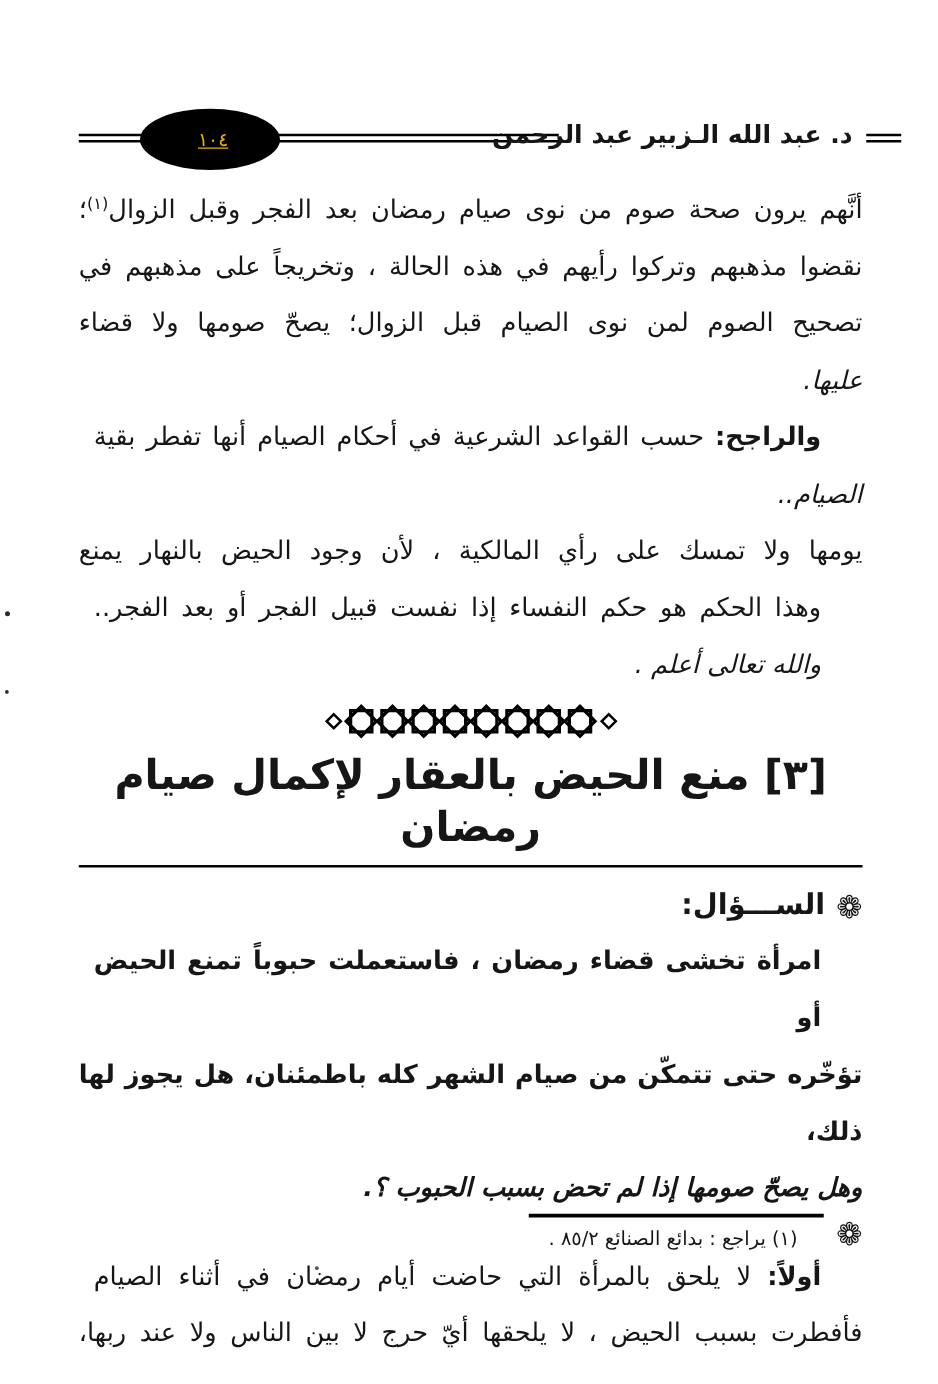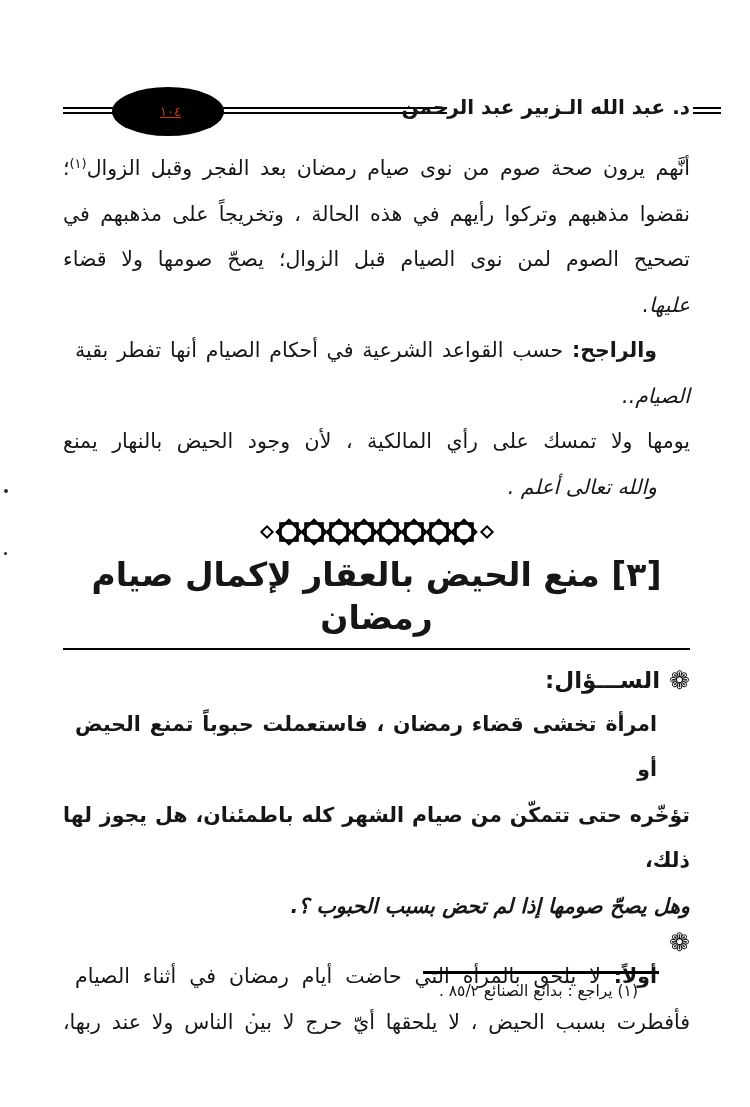--- a/index.html
+++ b/index.html
@@ -9,22 +9,22 @@
   }
   .page{position:absolute;inset:0;}
 
   
   .hdr-rule{position:absolute;left:63px;top:107px;width:384px;height:3px;
     border-top:2px solid #000;border-bottom:2px solid #000;}
   .hdr-stub{position:absolute;right:29px;top:107px;width:28px;height:3px;
     border-top:2px solid #000;border-bottom:2px solid #000;}
   .hdr-oval{position:absolute;left:112px;top:87px;width:112px;height:49px;
     background:#000;border-radius:50%;display:flex;align-items:center;justify-content:center;}
-  .hdr-num{color:#c2410c;font-size:13px;letter-spacing:5px;direction:rtl;padding-left:5px;text-decoration:underline;}
-  .hdr-author{position:absolute;right:60px;top:95px;direction:rtl;
+  .hdr-num{color:#eab308;font-size:15px;letter-spacing:5px;direction:rtl;padding-left:5px;text-decoration:underline;}
+  .hdr-author{position:absolute;right:68px;top:95px;direction:rtl;
     font-weight:bold;font-size:20px;white-space:nowrap;}
 
   
   .main{position:absolute;top:141px;left:63px;right:60px;direction:rtl;}
   .line{font-size:20.5px;line-height:45.5px;text-align:justify;text-align-last:justify;}
   .line.start{padding-right:33px;margin-left:12px;}
   .line.end{text-align-last:right;font-style:italic;}
   .bold{font-weight:bold;}
   .sup{font-size:13px;vertical-align:7px;}
 
@@ -73,20 +73,21 @@
       <div class="line end">عليها.</div>
     </div>
 
     <div class="para">
       <div class="line start"><span class="bold">والراجح:</span><span> حسب القواعد الشرعية في أحكام الصيام أنها تفطر بقية</span></div>
       <div class="line end">الصيام..</div>
       <div class="line">يومها ولا تمسك على رأي المالكية ، لأن وجود الحيض بالنهار يمنع</div>
     </div>
 
     <div class="para">
+      <div class="line start">وهذا الحكم هو حكم النفساء إذا نفست قبيل الفجر أو بعد الفجر..</div>
       <div class="line start end">والله تعالى أعلم .</div>
     </div>
 
     <div class="divider">
       <svg class="orn" width="238" height="32" viewBox="0 0 238 32" fill="none" stroke="#000">
         <rect x="-4" y="-4" width="8" height="8" transform="translate(9 16) rotate(45)" stroke-width="2"></rect>
         <g stroke-width="2.6">
           <g transform="translate(31 16)">
               <rect x="-8.5" y="-8.5" width="17" height="17"></rect>
               <rect x="-8.5" y="-8.5" width="17" height="17" transform="rotate(45)"></rect>

